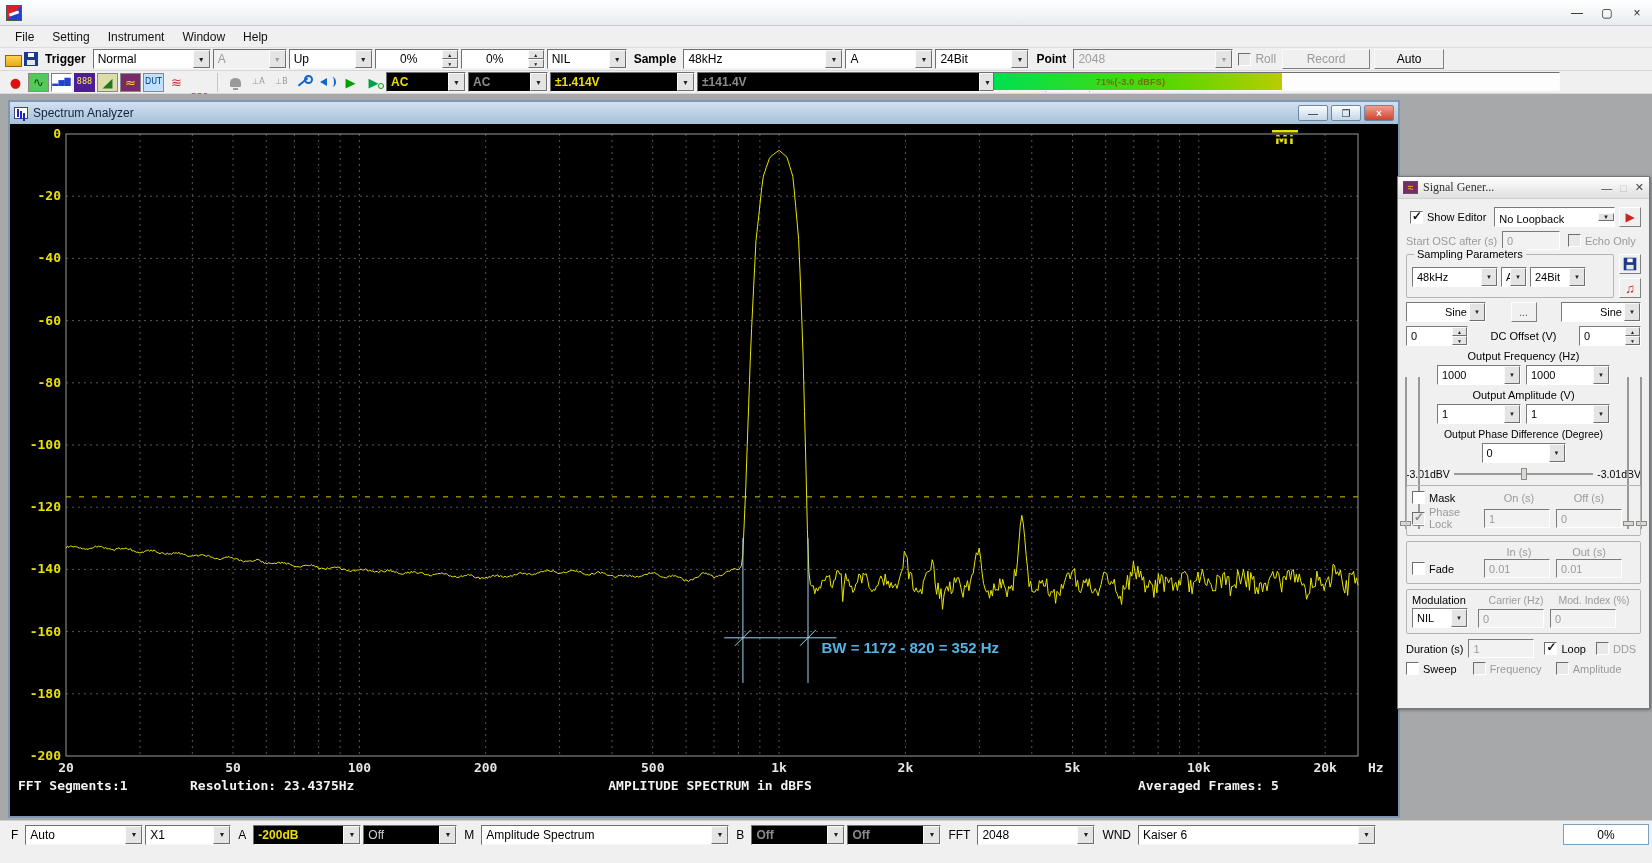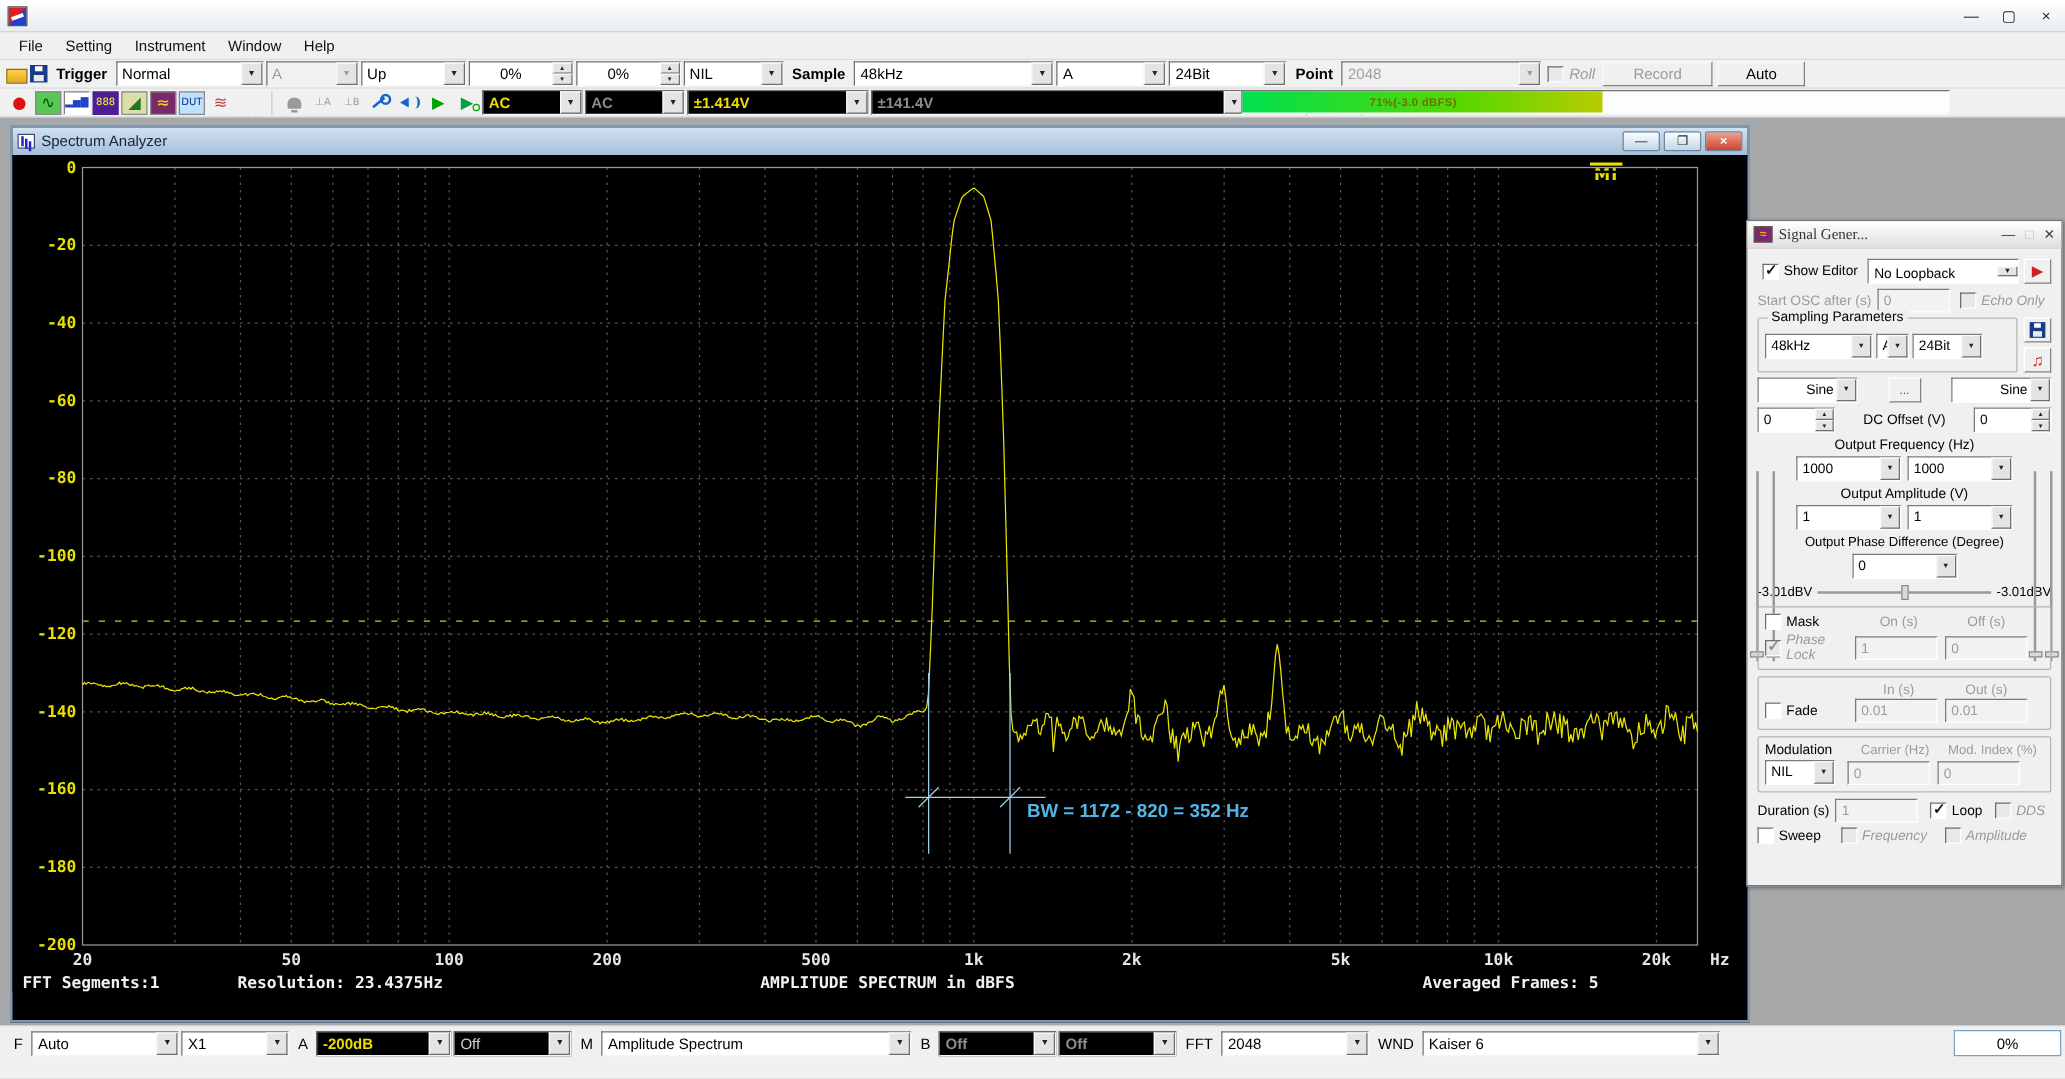--- a/index.html
+++ b/index.html
@@ -44,21 +44,21 @@
   .tbtn{height:20px;display:inline-flex;align-items:center;justify-content:center;padding:0 14px;background:#f0f0f0;
     border:1px solid;border-color:#fafafa #808080 #808080 #fafafa;font-size:12px;margin:0 2px;}
   .tbtn.dim{color:#9a9a9a;}
 
   .cb{display:inline-flex;align-items:center;gap:4px;margin:0 4px;}
   .cb .bx{width:13px;height:13px;background:#fff;border:1px solid;border-color:#6e6e6e #fff #fff #6e6e6e;position:relative;flex:none;}
   .cb.on .bx::after{content:"✓";position:absolute;top:-3px;left:1px;font-size:12px;font-weight:700;color:#111;}
   .cb.dis .bx{background:#e9e9e9;}
   .cb.dis.on .bx::after{color:#8a8a8a;}
   .cb .lb{font-size:12px;color:#000;}
-  .cb.dis .lb{color:#9a9a9a;font-style:italic;}
+  .cb.dis .lb{color:#9a9a9a;}
 
   
   .tico{width:21px;height:19px;display:inline-flex;align-items:center;justify-content:center;margin:0 1px;position:relative;flex:none;}
   .tico .g{font-size:13px;line-height:1;font-family:"DejaVu Sans",sans-serif;}
   .tico.brd{border:1px solid #888;}
   .tico.pressed{border:1px solid;border-color:#808080 #fff #fff #808080;background:#dce6f4;}
   .tsep{width:7px;height:19px;border-right:1px solid #c6c6c6;margin-right:6px;flex:none;}
   .k-folder{background:linear-gradient(#ffd34d,#e8a818);width:17px;height:12px;border:1px solid #8a6a00;margin-top:3px;}
   .k-floppy{background:#1a3a8c;width:14px;height:14px;position:relative;}
   .k-floppy::before{content:"";position:absolute;top:1px;left:4px;width:6px;height:4px;background:#fff;}

